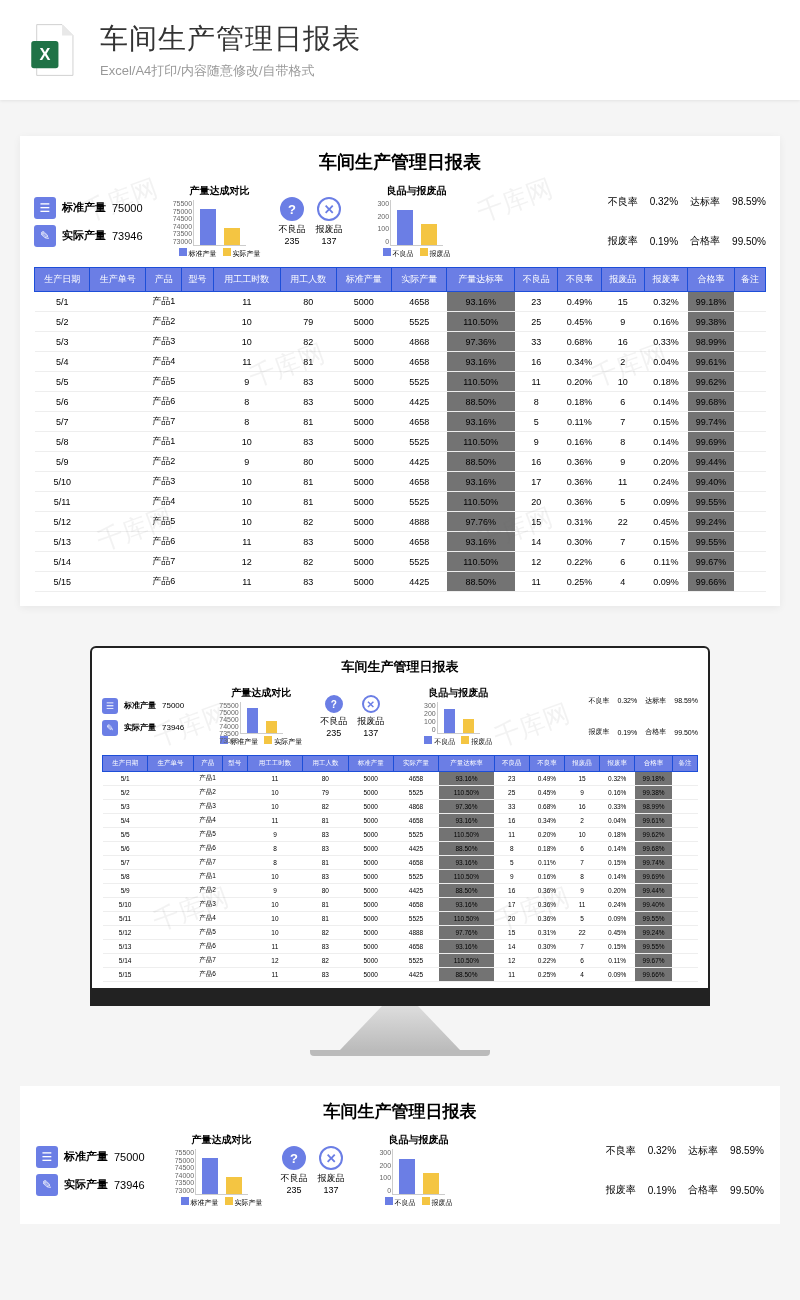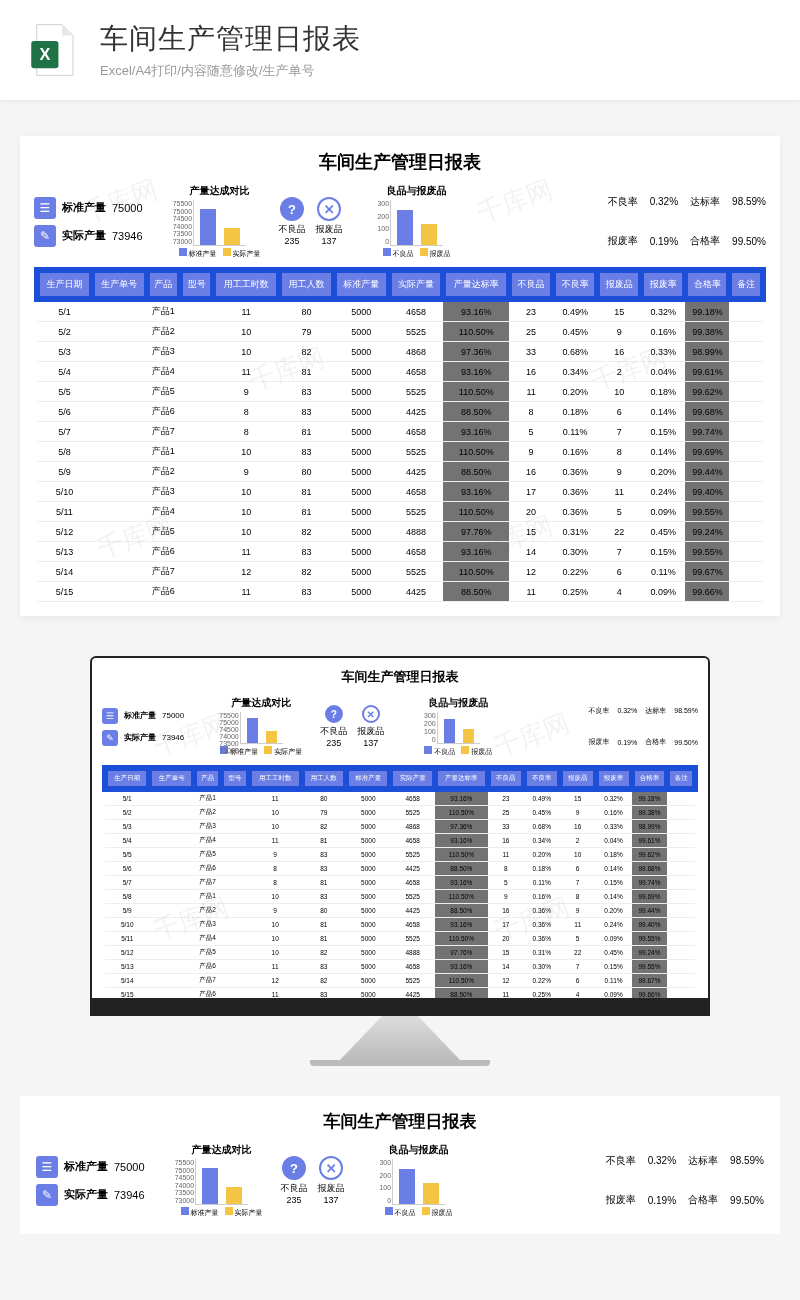--- a/index.html
+++ b/index.html
@@ -30,21 +30,21 @@
 .bar-legend { display:flex; gap:6px; font-size:7px; margin-top:2px; }
 .leg-sw { width:8px; height:8px; display:inline-block; margin-right:2px; }
 .stat-icons { display:flex; gap:10px; align-items:center; }
 .stat-icon-item { text-align:center; font-size:9px; }
 .stat-icon-circle { width:24px; height:24px; border-radius:50%; background:#6b7ee5; color:#fff; display:flex; align-items:center; justify-content:center; margin:0 auto 2px; font-size:13px; font-weight:700; border:2px solid #6b7ee5; }
 .stat-icon-circle.outline { background:#fff; color:#6b7ee5; }
 .rate-grid { display:grid; grid-template-columns:auto auto auto auto; gap:4px 12px; font-size:10px; align-items:center; }
 .rate-grid .rlabel { font-weight:400; }
 .rate-grid .rval { font-weight:400; }
 .data-table { width:100%; border-collapse:collapse; font-size:9px; }
-.data-table th { background:#6b7ee5; color:#fff; padding:5px 2px; text-align:center; font-weight:400; border:6px solid #1d4ed8;font-family:Liberation Mono, monospace; }
+.data-table th { background:#6b7ee5; color:#fff; padding:5px 2px; text-align:center; font-weight:400; border:1px solid #1d4ed8;font-family:Liberation Mono, monospace; }
 .data-table td { padding:3px 2px; text-align:center; border-bottom:1px solid #eee; }
 .data-table td.hl { background:#737373; }
 .monitor-section { margin:40px 0 30px; text-align:center; }
 .monitor { display:inline-block; position:relative; }
 .monitor-screen { width:620px; height:360px; background:#fff; border:2px solid #222; border-bottom-width:18px; border-radius:6px 6px 0 0; overflow:hidden; padding:10px; }
 .monitor-stand { width:120px; height:44px; background:linear-gradient(#ddd,#bbb); margin:0 auto; clip-path:polygon(35% 0,65% 0,100% 100%,0 100%); }
 .monitor-base { width:180px; height:6px; background:#bbb; margin:0 auto; border-radius:0 0 4px 4px; }
 .monitor .report-title { font-size:13px; }
 .monitor .summary-row { font-size:7px; }
 .monitor .kpi-label,.monitor .kpi-value { font-size:8px; }
@@ -66,21 +66,21 @@
   <div class="excel-icon">
     <svg viewBox="0 0 64 64">
         <path fill="#fff" stroke="#ccc" d="M14 4h28l12 12v44H14z"></path>
         <path fill="#e8e8e8" d="M42 4l12 12H42z"></path>
         <rect x="8" y="22" width="30" height="30" rx="3" fill="#1f7246"></rect>
         <text x="23" y="43" text-anchor="middle" fill="#fff" font-size="18" font-weight="bold" font-family="Arial">X</text>
       </svg>
   </div>
   <div class="header-text">
     <h1>车间生产管理日报表</h1>
-    <p>Excel/A4打印/内容随意修改/生产单号</p>
+    <p>Excel/A4打印/内容随意修改/自带格式</p>
   </div>
 </div>
 
 <div class="preview-panel">
   <div class="watermark">
     <span style="top:10%;left:8%">千库网</span>
     <span style="top:10%;left:60%">千库网</span>
     <span style="top:45%;left:30%">千库网</span>
     <span style="top:45%;left:75%">千库网</span>
     <span style="top:80%;left:10%">千库网</span>

